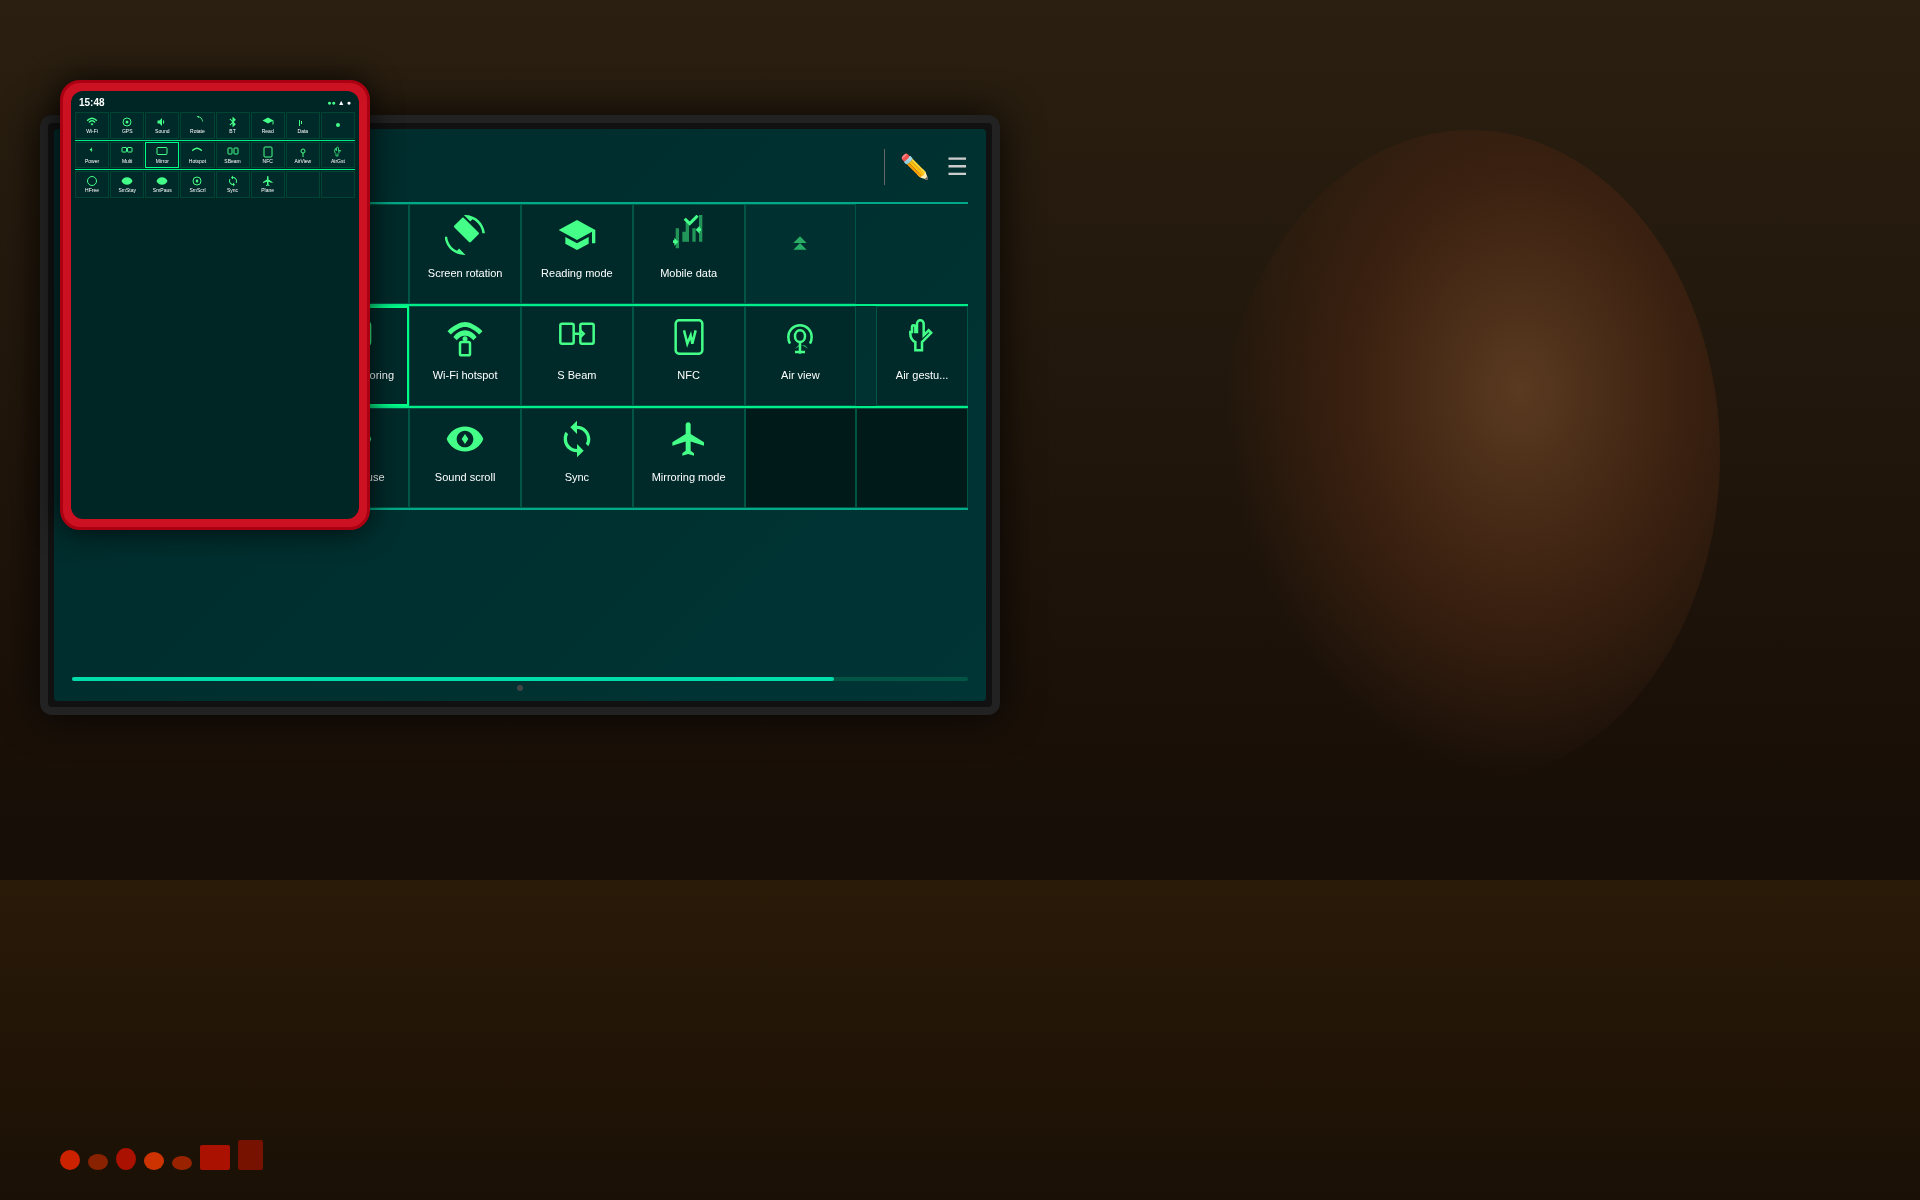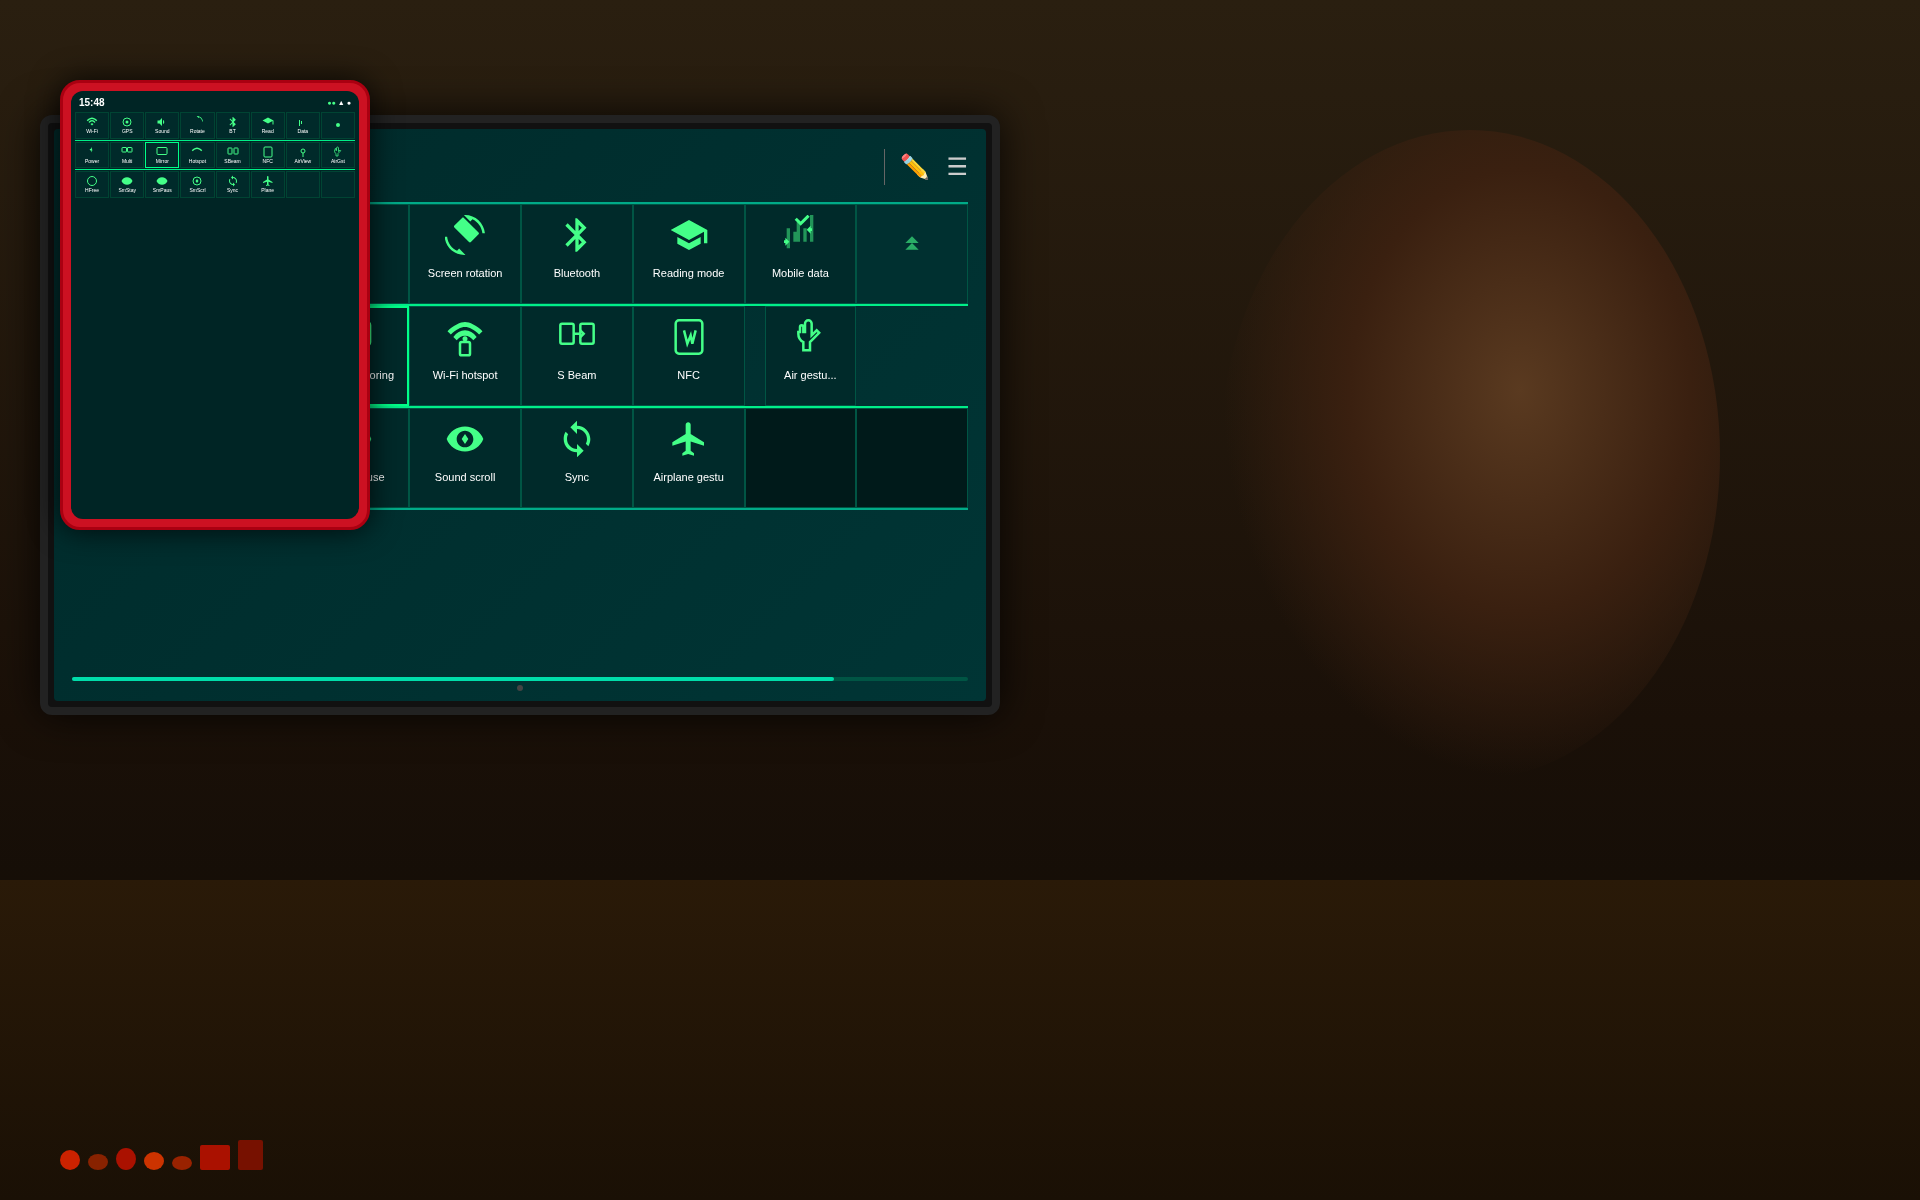--- a/index.html
+++ b/index.html
@@ -333,28 +333,20 @@
 
         <div class="quick-item">
           <div class="icon-wrap">
             <svg viewBox="0 0 24 24">
                 <path d="M16.48 2.52c3.27 1.55 5.61 4.72 5.97 8.48h1.5C23.44 4.84 18.29 0 12 0l-.66.03 3.81 3.81 1.33-1.32zm-6.25-.77l-4.6 4.6c-.31.31-.31.82 0 1.13L14.4 16.2c.31.31.82.31 1.13 0l4.6-4.6c.31-.31.31-.82 0-1.13L11.36 1.75c-.32-.31-.83-.31-1.13 0zM7.25 21.48C3.98 19.93 1.64 16.76 1.28 13H-.22C.18 19.16 5.33 24 11.62 24l.66-.03-3.81-3.81-1.22 1.32z"></path>
               </svg>
           </div>
           <span class="item-label">Screen rotation</span>
         </div>
 
-        <div class="quick-item">
-          <div class="icon-wrap">
-            <svg viewBox="0 0 24 24">
-                <path d="M17.71 7.71L12 2h-1v7.59L6.41 5 5 6.41 10.59 12 5 17.59 6.41 19 11 14.41V22h1l5.71-5.71-4.3-4.29 4.3-4.29zM13 5.83l1.88 1.88L13 9.59V5.83zm1.88 10.46L13 18.17v-3.76l1.88 1.88z"></path>
-              </svg>
-          </div>
-          <span class="item-label">Bluetooth</span>
-        </div>
 
         <div class="quick-item">
           <div class="icon-wrap">
             <svg viewBox="0 0 24 24">
                 <path d="M12 3L1 9l11 6 9-4.91V17h2V9L12 3zM5 13.18v4L12 21l7-3.82v-4L12 17l-7-3.82z"></path>
               </svg>
           </div>
           <span class="item-label">Reading mode</span>
         </div>
 
@@ -443,20 +435,31 @@
         <div class="quick-item">
           <div class="icon-wrap">
             <svg viewBox="0 0 24 24">
                 <rect x="4" y="2" width="16" height="20" rx="2" fill="none" stroke="#44ff88" stroke-width="1.5"></rect>
                 <path d="M9 8l2 8 2-5 1 5 2-8" stroke="#44ff88" stroke-width="1.5" fill="none"></path>
               </svg>
           </div>
           <span class="item-label">NFC</span>
         </div>
 
+        <div class="quick-item">
+          <div class="icon-wrap">
+            <svg viewBox="0 0 24 24">
+                <path d="M9 11.5C9 9.6 10.3 8 12 8s3 1.6 3 3.5-1.3 3.5-3 3.5-3-1.6-3-3.5z" fill="none" stroke="#44ff88" stroke-width="1.5"></path>
+                <path d="M6 16c-.7-1.2-1-2.6-1-4 0-3.9 3.1-7 7-7s7 3.1 7 7c0 1.4-.3 2.8-1 4" stroke="#44ff88" stroke-width="1.5" fill="none"></path>
+                <path d="M12 22v-7M9 21h6" stroke="#44ff88" stroke-width="1.5"></path>
+                <path d="M15 17l2 2-4-2-4 2 2-2" fill="#44ff88" opacity="0.6"></path>
+              </svg>
+          </div>
+          <span class="item-label">Air view</span>
+        </div>
 
         <div class="quick-item" style="overflow:hidden;margin-left:20px;">
           <div class="icon-wrap">
             <svg viewBox="0 0 24 24">
                 <path d="M9 4c0-1.1.9-2 2-2s2 .9 2 2v7l3-3 1.5 1.5L12 15v5H8v-5c-2-1-3-3-3-5V9h1V6c0-.6.4-1 1-1s1 .4 1 1v3h1V4z" fill="none" stroke="#44ff88" stroke-width="1.5"></path>
               </svg>
           </div>
           <span class="item-label">Air gestu...</span>
         </div>
       </div>
@@ -516,21 +519,21 @@
           </div>
           <span class="item-label">Sync</span>
         </div>
 
         <div class="quick-item">
           <div class="icon-wrap">
             <svg viewBox="0 0 24 24">
                 <path d="M21 16v-2l-8-5V3.5c0-.83-.67-1.5-1.5-1.5S10 2.67 10 3.5V9l-8 5v2l8-2.5V19l-2 1.5V22l3.5-1 3.5 1v-1.5L13 19v-5.5l8 2.5z"></path>
               </svg>
           </div>
-          <span class="item-label">Airplane gestu</span>
+          <span class="item-label">Mirroring mode</span>
         </div>
 
         <div class="quick-item" style="background:#001a1a;"></div>
         <div class="quick-item" style="background:#001a1a;"></div>
       </div>
 
       <div class="tv-progress">
         <div class="tv-progress-fill"></div>
       </div>
 

